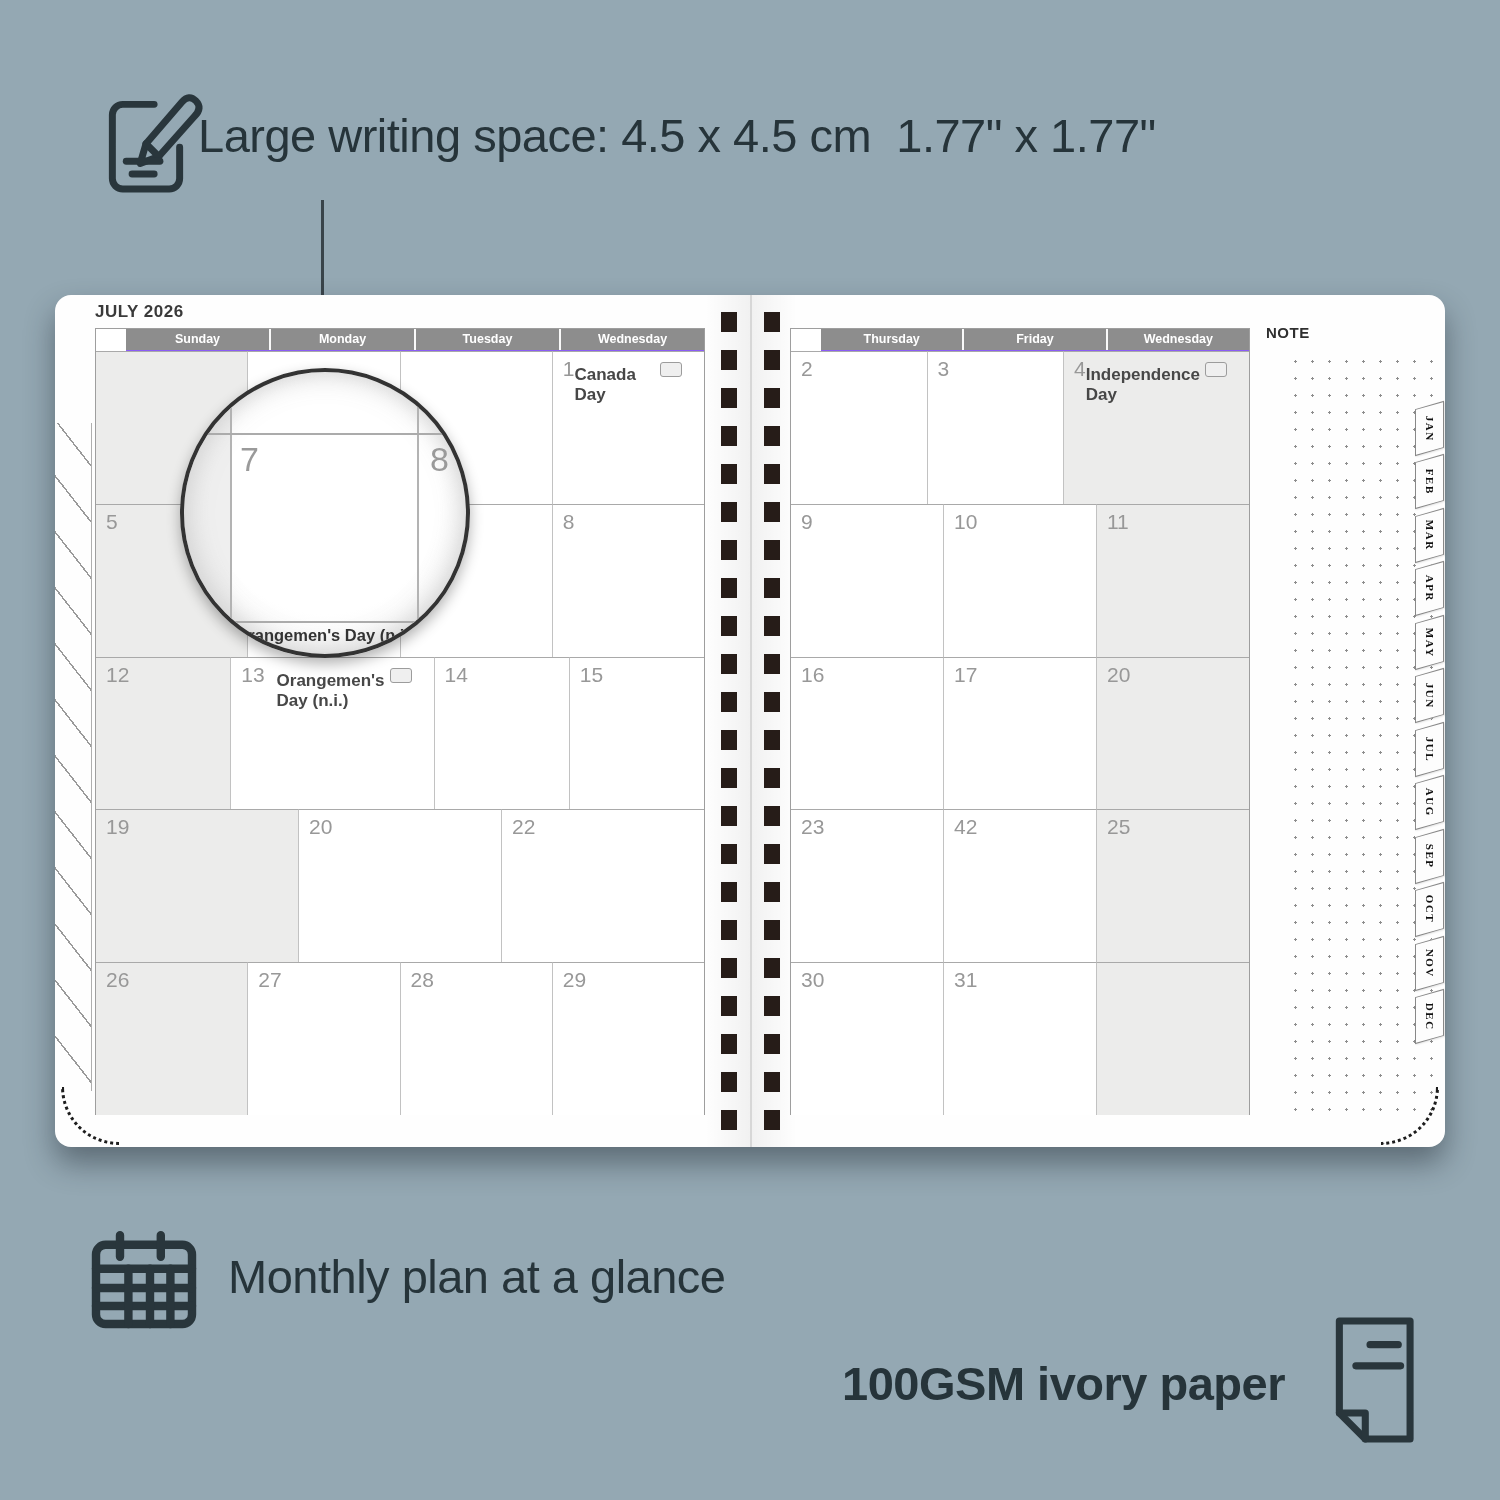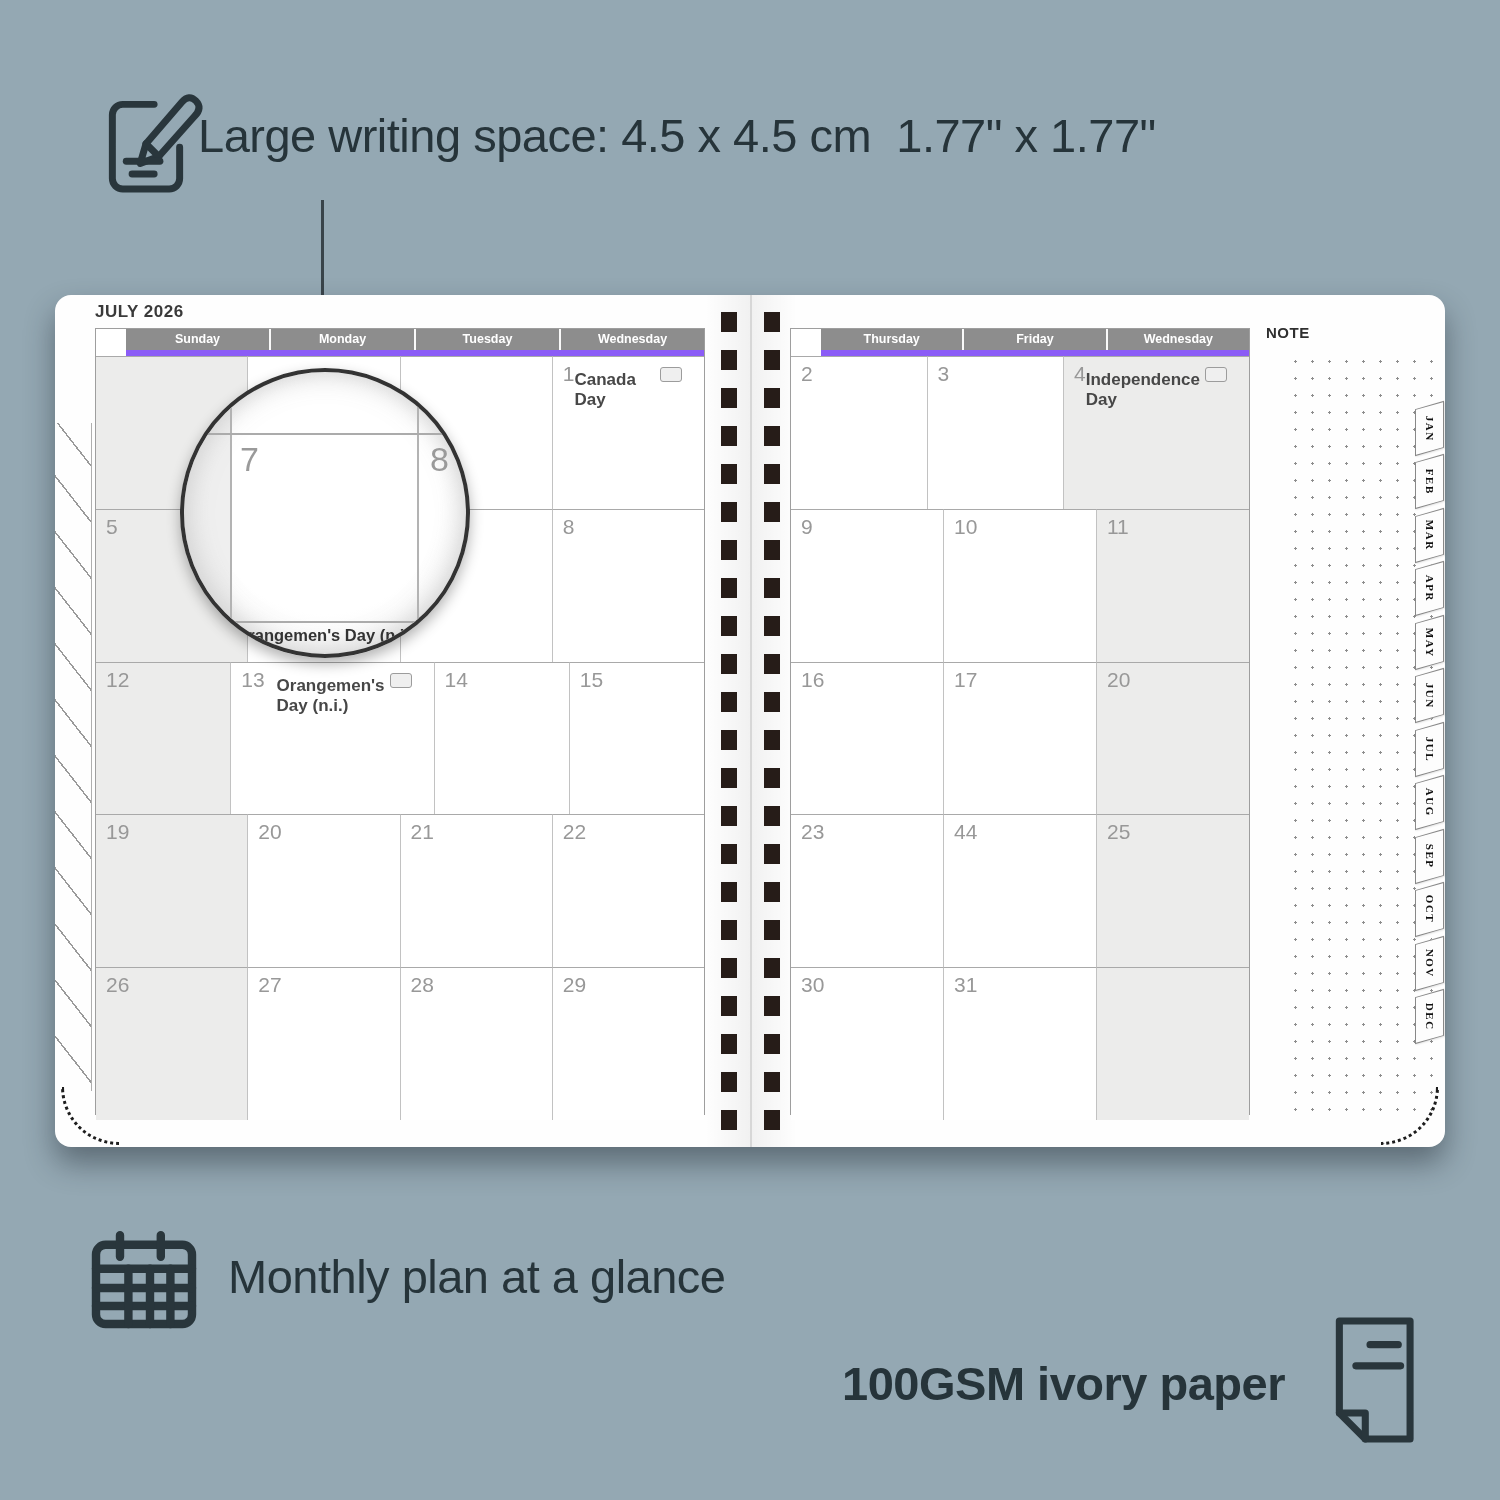--- a/index.html
+++ b/index.html
@@ -16,21 +16,21 @@
   
   .spread{left:55px;top:295px;width:1390px;height:852px;background:#fefefe;
           border-radius:16px;box-shadow:0 16px 30px rgba(24,34,42,.45);}
 
   .page-title{left:40px;top:7px;font-size:17px;font-weight:700;color:#3a3a3a;letter-spacing:.5px;}
   .note-label{left:1211px;top:29px;font-size:15px;font-weight:700;color:#2f2f2f;letter-spacing:.5px;}
 
   .grid{border:1.5px solid #9e9e9e;box-sizing:border-box;background:#fff;}
   .left-grid{left:40px;top:33px;width:610px;height:787px;}
   .right-grid{left:735px;top:33px;width:460px;height:787px;}
-  .hrow{display:flex;height:21px;border-bottom:6px solid #8b5cf6;margin-left:30px;}
+  .hrow{display:flex;height:21px;border-bottom:1px solid #8b5cf6;margin-left:30px;}
   .hcell{flex:1;background:#8d8d8d;color:#fff;font-size:12.5px;font-weight:700;
          text-align:center;line-height:21px;border-right:2px solid #fafafa;box-sizing:border-box;}
   .hcell:last-child{border-right:none;}
   .row{display:flex;height:152.8px;}
   .cell{flex:1;border-top:1px solid #a9a9a9;border-right:1px solid #c2c2c2;box-sizing:border-box;
         padding:5px 8px 0 10px;display:flex;align-items:flex-start;background:#fff;}
   .cell:last-child{border-right:none;}
   .cell.shade{background:#ececeb;}
   .day{font-size:21px;font-weight:500;color:#989898;line-height:1.1;}
   .hol{font-size:17px;font-weight:600;color:#474747;margin-top:8px;}
@@ -169,23 +169,20 @@
         </div>
     </div>
     <div class="row">
       <div class="cell shade">
           <span class="day">19</span>
         </div>
       <div class="cell">
           <span class="day">20</span>
         </div>
       <div class="cell">
-          <span class="day">21</span>
-        </div>
-      <div class="cell">
           <span class="day">22</span>
         </div>
     </div>
     <div class="row">
       <div class="cell shade">
           <span class="day">26</span>
         </div>
       <div class="cell">
           <span class="day">27</span>
         </div>
@@ -243,21 +240,21 @@
         </div>
       <div class="cell shade">
           <span class="day">20</span>
         </div>
     </div>
     <div class="row">
       <div class="cell">
           <span class="day">23</span>
         </div>
       <div class="cell">
-          <span class="day">44</span>
+          <span class="day">42</span>
         </div>
       <div class="cell shade">
           <span class="day">25</span>
         </div>
     </div>
     <div class="row">
       <div class="cell">
           <span class="day">30</span>
         </div>
       <div class="cell">

